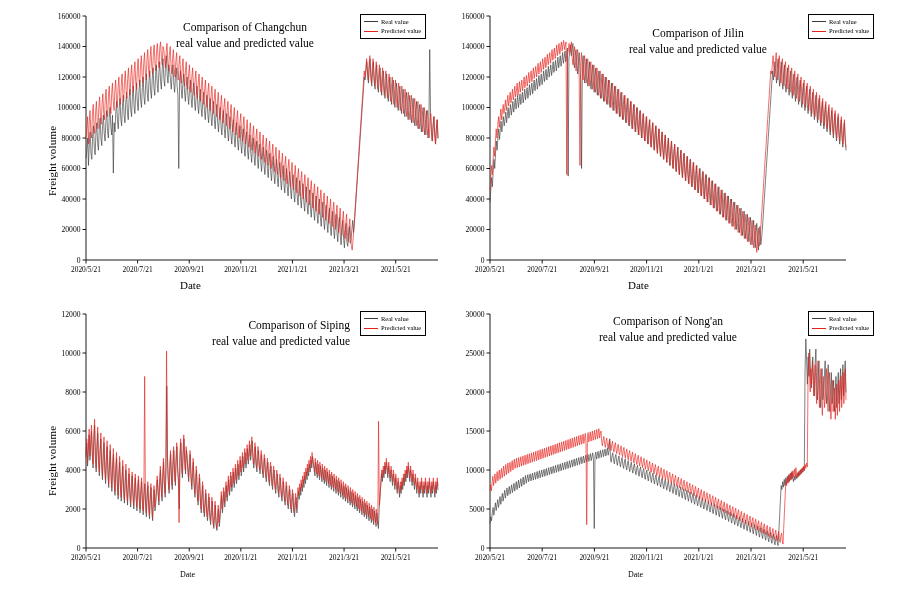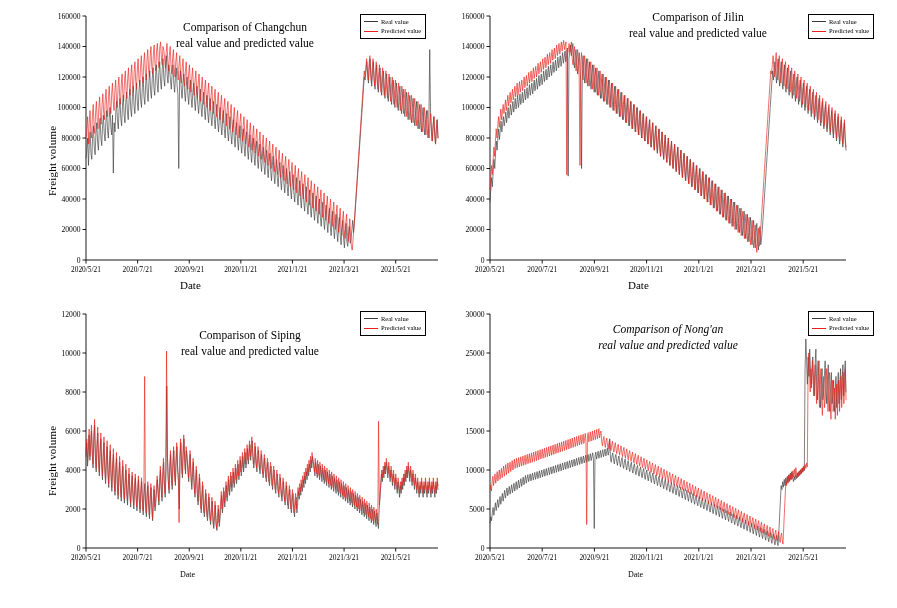--- a/index.html
+++ b/index.html
@@ -134,21 +134,21 @@
         <text x="344.06451612903226" y="272" text-anchor="middle" font-size="7.4" font-family="&quot;Liberation Serif&quot;, serif" fill="#000">2021/3/21</text>
         <line x1="395.6774193548387" y1="260" x2="395.6774193548387" y2="263.5" stroke="#000" stroke-width="0.9"></line>
         <text x="395.6774193548387" y="272" text-anchor="middle" font-size="7.4" font-family="&quot;Liberation Serif&quot;, serif" fill="#000">2021/5/21</text>
         <polyline points="86.00,157.82 86.83,150.20 87.66,138.00 88.48,165.45 89.31,144.10 90.14,131.90 90.97,153.25 91.80,159.35 92.63,136.48 93.45,125.80 94.28,147.15 95.11,154.77 95.94,133.42 96.77,122.75 97.60,142.57 98.42,150.20 99.25,128.85 100.08,118.17 100.91,138.00 101.74,145.63 102.56,125.80 103.39,115.13 104.22,133.42 105.05,141.05 105.88,121.22 106.71,110.55 107.53,130.38 108.36,138.00 109.19,118.17 110.02,107.50 110.85,127.33 111.68,134.95 112.50,115.13 113.33,173.07 114.16,122.75 114.99,131.90 115.82,112.08 116.64,101.40 117.47,121.22 118.30,128.85 119.13,109.03 119.96,98.35 120.79,118.17 121.61,125.80 122.44,105.97 123.27,95.30 124.10,115.13 124.93,122.75 125.76,102.92 126.58,92.25 127.41,112.08 128.24,119.70 129.07,99.88 129.90,89.20 130.72,109.03 131.55,116.65 132.38,96.83 133.21,86.15 134.04,105.97 134.87,113.60 135.69,93.78 136.52,83.10 137.35,102.92 138.18,110.55 139.01,90.72 139.84,80.05 140.66,99.88 141.49,107.50 142.32,87.67 143.15,77.00 143.98,96.83 144.80,104.45 145.63,84.63 146.46,73.95 147.29,93.78 148.12,101.40 148.95,81.58 149.77,70.90 150.60,90.72 151.43,98.35 152.26,78.53 153.09,67.85 153.92,87.67 154.74,95.30 155.57,75.47 156.40,64.80 157.23,84.63 158.06,92.25 158.88,72.42 159.71,61.75 160.54,81.58 161.37,89.20 162.20,69.38 163.03,58.70 163.85,78.53 164.68,86.15 165.51,66.33 166.34,55.65 167.17,75.47 168.00,83.10 168.82,64.80 169.65,70.90 170.48,80.05 171.31,89.20 172.14,73.95 172.96,64.80 173.79,83.10 174.62,92.25 175.45,77.00 176.28,67.85 177.11,86.15 177.93,95.30 178.76,168.50 179.59,80.05 180.42,70.90 181.25,89.20 182.08,98.35 182.90,83.10 183.73,73.95 184.56,92.25 185.39,101.40 186.22,86.15 187.04,77.00 187.87,95.30 188.70,104.45 189.53,89.20 190.36,80.05 191.19,98.35 192.01,107.50 192.84,92.25 193.67,83.10 194.50,101.40 195.33,110.55 196.16,95.30 196.98,86.15 197.81,104.45 198.64,113.60 199.47,98.35 200.30,89.20 201.12,107.50 201.95,116.65 202.78,101.40 203.61,92.25 204.44,110.55 205.27,119.70 206.09,104.45 206.92,95.30 207.75,113.60 208.58,122.75 209.41,107.50 210.24,98.35 211.06,116.65 211.89,125.80 212.72,110.55 213.55,101.40 214.38,119.70 215.20,128.85 216.03,113.60 216.86,104.45 217.69,122.75 218.52,131.90 219.35,116.65 220.17,107.50 221.00,125.80 221.83,134.95 222.66,119.70 223.49,110.55 224.32,128.85 225.14,138.00 225.97,122.75 226.80,113.60 227.63,131.90 228.46,141.05 229.28,125.80 230.11,116.65 230.94,134.95 231.77,144.10 232.60,128.85 233.43,119.70 234.25,138.00 235.08,147.15 235.91,131.90 236.74,122.75 237.57,141.05 238.40,150.20 239.22,134.95 240.05,125.80 240.88,144.10 241.71,153.25 242.54,138.00 243.36,128.85 244.19,147.15 245.02,156.30 245.85,141.05 246.68,131.90 247.51,150.20 248.33,159.35 249.16,144.10 249.99,134.95 250.82,153.25 251.65,162.40 252.48,147.15 253.30,138.00 254.13,156.30 254.96,165.45 255.79,150.20 256.62,141.05 257.44,159.35 258.27,168.50 259.10,153.25 259.93,144.10 260.76,162.40 261.59,171.55 262.41,156.30 263.24,147.15 264.07,165.45 264.90,174.60 265.73,159.35 266.56,150.20 267.38,168.50 268.21,177.65 269.04,162.40 269.87,153.25 270.70,171.55 271.52,180.70 272.35,165.45 273.18,156.30 274.01,174.60 274.84,183.75 275.67,168.50 276.49,159.35 277.32,177.65 278.15,186.80 278.98,171.55 279.81,162.40 280.64,180.70 281.46,189.85 282.29,174.60 283.12,165.45 283.95,183.75 284.78,192.90 285.60,177.65 286.43,168.50 287.26,186.80 288.09,195.95 288.92,180.70 289.75,171.55 290.57,189.85 291.40,199.00 292.23,183.75 293.06,174.60 293.89,192.90 294.72,202.05 295.54,186.80 296.37,177.65 297.20,195.95 298.03,205.10 298.86,189.85 299.68,180.70 300.51,199.00 301.34,208.15 302.17,192.90 303.00,183.75 303.83,202.05 304.65,211.20 305.48,195.95 306.31,186.80 307.14,205.10 307.97,214.25 308.80,199.00 309.62,189.85 310.45,208.15 311.28,217.30 312.11,202.05 312.94,192.90 313.76,211.20 314.59,220.35 315.42,205.10 316.25,195.95 317.08,214.25 317.91,223.40 318.73,208.15 319.56,199.00 320.39,217.30 321.22,226.45 322.05,211.20 322.88,202.05 323.70,220.35 324.53,229.50 325.36,214.25 326.19,205.10 327.02,223.40 327.84,232.55 328.67,217.30 329.50,208.15 330.33,226.45 331.16,235.60 331.99,220.35 332.81,211.20 333.64,229.50 334.47,238.65 335.30,223.40 336.13,214.25 336.96,232.55 337.78,241.70 338.61,226.45 339.44,217.30 340.27,235.60 341.10,244.75 341.92,229.50 342.75,220.35 343.58,238.65 344.41,247.80 345.24,232.55 346.07,223.40 346.89,241.70 347.72,246.28 348.55,235.60 349.38,226.45 350.21,243.22 351.04,240.18 351.86,229.50 352.69,220.35 353.52,232.55 354.35,223.40 355.18,211.20 356.00,199.00 356.83,186.80 357.66,174.60 358.49,162.40 359.32,150.20 360.15,138.00 360.97,125.80 361.80,113.60 362.63,101.40 363.46,89.20 364.29,77.00 365.12,80.05 365.94,70.90 366.77,61.75 367.60,73.95 368.43,83.10 369.26,67.85 370.08,58.70 370.91,77.00 371.74,86.15 372.57,70.90 373.40,61.75 374.23,80.05 375.05,89.20 375.88,73.95 376.71,64.80 377.54,83.10 378.37,92.25 379.20,77.00 380.02,67.85 380.85,86.15 381.68,95.30 382.51,80.05 383.34,70.90 384.16,89.20 384.99,98.35 385.82,83.10 386.65,73.95 387.48,92.25 388.31,101.40 389.13,86.15 389.96,77.00 390.79,95.30 391.62,104.45 392.45,89.20 393.28,80.05 394.10,98.35 394.93,107.50 395.76,92.25 396.59,83.10 397.42,101.40 398.24,110.55 399.07,95.30 399.90,86.15 400.73,104.45 401.56,113.60 402.39,98.35 403.21,89.20 404.04,107.50 404.87,116.65 405.70,101.40 406.53,92.25 407.36,110.55 408.18,119.70 409.01,104.45 409.84,95.30 410.67,113.60 411.50,122.75 412.32,107.50 413.15,98.35 413.98,116.65 414.81,125.80 415.64,110.55 416.47,101.40 417.29,119.70 418.12,128.85 418.95,113.60 419.78,104.45 420.61,122.75 421.44,131.90 422.26,116.65 423.09,107.50 423.92,125.80 424.75,134.95 425.58,119.70 426.40,110.55 427.23,128.85 428.06,138.00 428.89,122.75 429.72,49.55 430.55,113.60 431.37,131.90 432.20,141.05 433.03,125.80 433.86,116.65 434.69,134.95 435.52,144.10 436.34,128.85 437.17,119.70 438.00,138.00" fill="none" stroke="#3a3a3a" stroke-width="0.65" stroke-linejoin="round" stroke-linecap="round"></polyline>
         <polyline points="86.00,138.00 86.80,128.85 87.60,116.65 88.41,144.10 89.21,122.75 90.01,110.55 90.81,131.90 91.61,138.00 92.41,115.13 93.22,104.45 94.02,125.80 94.82,133.42 95.62,112.08 96.42,101.40 97.23,121.22 98.03,128.85 98.83,107.50 99.63,96.83 100.43,116.65 101.23,124.28 102.04,104.45 102.84,93.78 103.64,112.08 104.44,119.70 105.24,99.88 106.05,89.20 106.85,109.03 107.65,116.65 108.45,96.83 109.25,86.15 110.05,105.97 110.86,113.60 111.66,93.78 112.46,83.10 113.26,101.40 114.06,110.55 114.87,90.72 115.67,80.05 116.47,99.88 117.27,107.50 118.07,87.67 118.87,77.00 119.68,96.83 120.48,104.45 121.28,84.63 122.08,73.95 122.88,93.78 123.69,101.40 124.49,81.58 125.29,70.90 126.09,90.72 126.89,98.35 127.69,78.53 128.50,67.85 129.30,87.67 130.10,95.30 130.90,75.47 131.70,64.80 132.51,84.63 133.31,92.25 134.11,72.42 134.91,61.75 135.71,81.58 136.51,89.20 137.32,69.38 138.12,58.70 138.92,78.53 139.72,86.15 140.52,66.33 141.33,55.65 142.13,75.47 142.93,83.10 143.73,63.28 144.53,52.60 145.33,72.42 146.14,80.05 146.94,60.22 147.74,49.55 148.54,69.38 149.34,77.00 150.15,57.17 150.95,46.50 151.75,66.33 152.55,73.95 153.35,54.13 154.15,44.97 154.96,63.28 155.76,70.90 156.56,51.08 157.36,43.45 158.16,60.22 158.97,67.85 159.77,48.03 160.57,41.92 161.37,57.17 162.17,64.80 162.97,46.50 163.78,49.55 164.58,58.70 165.38,67.85 166.18,52.60 166.98,43.45 167.79,61.75 168.59,70.90 169.39,55.65 170.19,46.50 170.99,64.80 171.79,73.95 172.60,58.70 173.40,49.55 174.20,67.85 175.00,77.00 175.80,61.75 176.61,52.60 177.41,70.90 178.21,80.05 179.01,64.80 179.81,55.65 180.62,73.95 181.42,83.10 182.22,67.85 183.02,58.70 183.82,77.00 184.62,86.15 185.43,70.90 186.23,61.75 187.03,80.05 187.83,89.20 188.63,73.95 189.44,64.80 190.24,83.10 191.04,92.25 191.84,77.00 192.64,67.85 193.44,86.15 194.25,95.30 195.05,80.05 195.85,70.90 196.65,89.20 197.45,98.35 198.26,83.10 199.06,73.95 199.86,92.25 200.66,101.40 201.46,86.15 202.26,77.00 203.07,95.30 203.87,104.45 204.67,89.20 205.47,80.05 206.27,98.35 207.08,107.50 207.88,92.25 208.68,83.10 209.48,101.40 210.28,110.55 211.08,95.30 211.89,86.15 212.69,104.45 213.49,113.60 214.29,98.35 215.09,89.20 215.90,107.50 216.70,116.65 217.50,101.40 218.30,92.25 219.10,110.55 219.90,119.70 220.71,104.45 221.51,95.30 222.31,113.60 223.11,122.75 223.91,107.50 224.72,98.35 225.52,116.65 226.32,125.80 227.12,110.55 227.92,101.40 228.72,119.70 229.53,128.85 230.33,113.60 231.13,104.45 231.93,122.75 232.73,131.90 233.54,116.65 234.34,107.50 235.14,125.80 235.94,134.95 236.74,119.70 237.54,110.55 238.35,128.85 239.15,138.00 239.95,122.75 240.75,113.60 241.55,131.90 242.36,141.05 243.16,125.80 243.96,116.65 244.76,134.95 245.56,144.10 246.36,128.85 247.17,119.70 247.97,138.00 248.77,147.15 249.57,131.90 250.37,122.75 251.18,141.05 251.98,150.20 252.78,134.95 253.58,125.80 254.38,144.10 255.18,153.25 255.99,138.00 256.79,128.85 257.59,147.15 258.39,156.30 259.19,141.05 260.00,131.90 260.80,150.20 261.60,159.35 262.40,144.10 263.20,134.95 264.00,153.25 264.81,162.40 265.61,147.15 266.41,138.00 267.21,156.30 268.01,165.45 268.82,150.20 269.62,141.05 270.42,159.35 271.22,168.50 272.02,153.25 272.82,144.10 273.63,162.40 274.43,171.55 275.23,156.30 276.03,147.15 276.83,165.45 277.64,174.60 278.44,159.35 279.24,150.20 280.04,168.50 280.84,177.65 281.64,162.40 282.45,153.25 283.25,171.55 284.05,180.70 284.85,165.45 285.65,156.30 286.46,174.60 287.26,183.75 288.06,168.50 288.86,159.35 289.66,177.65 290.46,186.80 291.27,171.55 292.07,162.40 292.87,180.70 293.67,189.85 294.47,174.60 295.28,165.45 296.08,183.75 296.88,192.90 297.68,177.65 298.48,168.50 299.28,186.80 300.09,195.95 300.89,180.70 301.69,171.55 302.49,189.85 303.29,199.00 304.10,183.75 304.90,174.60 305.70,192.90 306.50,202.05 307.30,186.80 308.10,177.65 308.91,195.95 309.71,205.10 310.51,189.85 311.31,180.70 312.11,199.00 312.92,208.15 313.72,192.90 314.52,183.75 315.32,202.05 316.12,211.20 316.92,195.95 317.73,186.80 318.53,205.10 319.33,214.25 320.13,199.00 320.93,189.85 321.74,208.15 322.54,217.30 323.34,202.05 324.14,192.90 324.94,211.20 325.74,220.35 326.55,205.10 327.35,195.95 328.15,214.25 328.95,223.40 329.75,208.15 330.56,199.00 331.36,217.30 332.16,226.45 332.96,211.20 333.76,202.05 334.56,220.35 335.37,229.50 336.17,214.25 336.97,205.10 337.77,223.40 338.57,232.55 339.38,217.30 340.18,208.15 340.98,226.45 341.78,235.60 342.58,220.35 343.38,211.20 344.19,229.50 344.99,238.65 345.79,223.40 346.59,214.25 347.39,232.55 348.20,241.70 349.00,227.97 349.80,218.82 350.60,237.13 351.40,246.28 352.21,250.09 353.01,240.18 353.81,229.50 354.61,217.30 355.41,205.10 356.21,192.90 357.02,180.70 357.82,168.50 358.62,156.30 359.42,144.10 360.22,131.90 361.03,119.70 361.83,107.50 362.63,95.30 363.43,83.10 364.23,70.90 365.03,77.00 365.84,67.85 366.64,58.70 367.44,70.90 368.24,80.05 369.04,64.80 369.85,55.65 370.65,73.95 371.45,83.10 372.25,67.85 373.05,58.70 373.85,77.00 374.66,86.15 375.46,70.90 376.26,61.75 377.06,80.05 377.86,89.20 378.67,73.95 379.47,64.80 380.27,83.10 381.07,92.25 381.87,77.00 382.67,67.85 383.48,86.15 384.28,95.30 385.08,80.05 385.88,70.90 386.68,89.20 387.49,98.35 388.29,83.10 389.09,73.95 389.89,92.25 390.69,101.40 391.49,86.15 392.30,77.00 393.10,95.30 393.90,104.45 394.70,89.20 395.50,80.05 396.31,98.35 397.11,107.50 397.91,92.25 398.71,83.10 399.51,101.40 400.31,110.55 401.12,95.30 401.92,86.15 402.72,104.45 403.52,113.60 404.32,98.35 405.13,89.20 405.93,107.50 406.73,116.65 407.53,101.40 408.33,92.25 409.13,110.55 409.94,119.70 410.74,104.45 411.54,95.30 412.34,113.60 413.14,122.75 413.95,107.50 414.75,98.35 415.55,116.65 416.35,125.80 417.15,110.55 417.95,101.40 418.76,119.70 419.56,128.85 420.36,113.60 421.16,104.45 421.96,122.75 422.77,131.90 423.57,116.65 424.37,107.50 425.17,125.80 425.97,134.95 426.77,119.70 427.58,110.55 428.38,128.85 429.18,138.00 429.98,122.75 430.78,113.60 431.59,131.90 432.39,141.05 433.19,125.80 433.99,116.65 434.79,134.95 435.59,144.10 436.40,128.85 437.20,119.70 438.00,138.00" fill="none" stroke="#e8201a" stroke-width="0.65" stroke-linejoin="round" stroke-linecap="round"></polyline>
       </svg>
   </div>
 
   <div class="panel" style="left:448px; top:0px; width:449px; height:300px;">
 
-    <div class="title" style="left:150px; top:10px; width:200px;">
+    <div class="title" style="left:150px; top:26px; width:200px;">
       <div>Comparison of Jilin</div>
       <div>real value and predicted value</div>
     </div>
     <div class="legend" style="left:360px; top:14px;">
       <div class="legend-row">
         <span class="legend-swatch real"></span>
         <span>Real value</span>
       </div>
       <div class="legend-row">
         <span class="legend-swatch pred"></span>
@@ -191,21 +191,21 @@
         <text x="302.99706744868035" y="272" text-anchor="middle" font-size="7.4" font-family="&quot;Liberation Serif&quot;, serif" fill="#000">2021/3/21</text>
         <line x1="355.1964809384164" y1="260" x2="355.1964809384164" y2="263.5" stroke="#000" stroke-width="0.9"></line>
         <text x="355.1964809384164" y="272" text-anchor="middle" font-size="7.4" font-family="&quot;Liberation Serif&quot;, serif" fill="#000">2021/5/21</text>
         <polyline points="42.00,202.05 42.79,189.85 43.58,177.65 44.37,186.80 45.16,171.55 45.95,159.35 46.74,168.50 47.53,153.25 48.31,141.05 49.10,150.20 49.89,138.00 50.68,128.85 51.47,139.52 52.26,130.38 53.05,121.22 53.84,131.90 54.63,124.28 55.42,116.65 56.21,125.80 57.00,119.70 57.79,112.08 58.58,122.75 59.37,115.13 60.16,107.50 60.94,118.17 61.73,112.08 62.52,104.45 63.31,115.13 64.10,109.03 64.89,101.40 65.68,112.08 66.47,105.97 67.26,98.35 68.05,109.03 68.84,102.92 69.63,95.30 70.42,107.50 71.21,101.40 72.00,93.78 72.78,104.45 73.57,98.35 74.36,92.25 75.15,102.92 75.94,96.83 76.73,89.20 77.52,99.88 78.31,93.78 79.10,87.67 79.89,98.35 80.68,92.25 81.47,84.63 82.26,95.30 83.05,89.20 83.84,83.10 84.63,93.78 85.41,87.67 86.20,80.05 86.99,90.72 87.78,84.63 88.57,78.53 89.36,89.20 90.15,83.10 90.94,75.47 91.73,86.15 92.52,80.05 93.31,73.95 94.10,84.63 94.89,78.53 95.68,70.90 96.47,81.58 97.25,75.47 98.04,69.38 98.83,80.05 99.62,73.95 100.41,66.33 101.20,77.00 101.99,70.90 102.78,64.80 103.57,75.47 104.36,69.38 105.15,61.75 105.94,72.42 106.73,66.33 107.52,60.22 108.31,70.90 109.10,64.80 109.88,57.17 110.67,67.85 111.46,61.75 112.25,55.65 113.04,66.33 113.83,60.22 114.62,52.60 115.41,63.28 116.20,57.17 116.99,51.08 117.78,61.75 118.57,55.65 119.36,48.03 120.15,176.13 120.94,58.70 121.73,52.60 122.51,44.97 123.30,55.65 124.09,49.55 124.88,43.45 125.67,61.75 126.46,67.85 127.25,55.65 128.04,49.55 128.83,64.80 129.62,73.95 130.41,61.75 131.20,52.60 131.99,70.90 132.78,80.05 133.57,168.50 134.35,64.80 135.14,55.65 135.93,73.95 136.72,83.10 137.51,67.85 138.30,58.70 139.09,77.00 139.88,86.15 140.67,70.90 141.46,61.75 142.25,80.05 143.04,89.20 143.83,73.95 144.62,64.80 145.41,83.10 146.20,92.25 146.98,77.00 147.77,67.85 148.56,86.15 149.35,95.30 150.14,80.05 150.93,70.90 151.72,89.20 152.51,98.35 153.30,83.10 154.09,73.95 154.88,92.25 155.67,101.40 156.46,86.15 157.25,77.00 158.04,95.30 158.82,104.45 159.61,89.20 160.40,80.05 161.19,98.35 161.98,107.50 162.77,92.25 163.56,83.10 164.35,101.40 165.14,110.55 165.93,95.30 166.72,86.15 167.51,104.45 168.30,113.60 169.09,98.35 169.88,89.20 170.67,107.50 171.45,116.65 172.24,101.40 173.03,92.25 173.82,110.55 174.61,119.70 175.40,104.45 176.19,95.30 176.98,113.60 177.77,122.75 178.56,107.50 179.35,98.35 180.14,116.65 180.93,125.80 181.72,110.55 182.51,101.40 183.29,119.70 184.08,128.85 184.87,113.60 185.66,104.45 186.45,122.75 187.24,131.90 188.03,116.65 188.82,107.50 189.61,125.80 190.40,134.95 191.19,119.70 191.98,110.55 192.77,128.85 193.56,138.00 194.35,122.75 195.14,113.60 195.92,131.90 196.71,141.05 197.50,125.80 198.29,116.65 199.08,134.95 199.87,144.10 200.66,128.85 201.45,119.70 202.24,138.00 203.03,147.15 203.82,131.90 204.61,122.75 205.40,141.05 206.19,150.20 206.98,134.95 207.76,125.80 208.55,144.10 209.34,153.25 210.13,138.00 210.92,128.85 211.71,147.15 212.50,156.30 213.29,141.05 214.08,131.90 214.87,150.20 215.66,159.35 216.45,144.10 217.24,134.95 218.03,153.25 218.82,162.40 219.61,147.15 220.39,138.00 221.18,156.30 221.97,165.45 222.76,150.20 223.55,141.05 224.34,159.35 225.13,168.50 225.92,153.25 226.71,144.10 227.50,162.40 228.29,171.55 229.08,156.30 229.87,147.15 230.66,165.45 231.45,174.60 232.24,159.35 233.02,150.20 233.81,168.50 234.60,177.65 235.39,162.40 236.18,153.25 236.97,171.55 237.76,180.70 238.55,165.45 239.34,156.30 240.13,174.60 240.92,183.75 241.71,168.50 242.50,159.35 243.29,177.65 244.08,186.80 244.86,171.55 245.65,162.40 246.44,180.70 247.23,189.85 248.02,174.60 248.81,165.45 249.60,183.75 250.39,192.90 251.18,177.65 251.97,168.50 252.76,186.80 253.55,195.95 254.34,180.70 255.13,171.55 255.92,189.85 256.71,199.00 257.49,183.75 258.28,174.60 259.07,192.90 259.86,202.05 260.65,186.80 261.44,177.65 262.23,195.95 263.02,205.10 263.81,189.85 264.60,180.70 265.39,199.00 266.18,208.15 266.97,192.90 267.76,183.75 268.55,202.05 269.33,211.20 270.12,195.95 270.91,186.80 271.70,205.10 272.49,214.25 273.28,199.00 274.07,189.85 274.86,208.15 275.65,217.30 276.44,202.05 277.23,192.90 278.02,211.20 278.81,220.35 279.60,205.10 280.39,195.95 281.18,214.25 281.96,223.40 282.75,208.15 283.54,199.00 284.33,217.30 285.12,226.45 285.91,211.20 286.70,202.05 287.49,220.35 288.28,229.50 289.07,214.25 289.86,205.10 290.65,223.40 291.44,232.55 292.23,217.30 293.02,208.15 293.80,226.45 294.59,235.60 295.38,220.35 296.17,211.20 296.96,229.50 297.75,238.65 298.54,223.40 299.33,214.25 300.12,232.55 300.91,241.70 301.70,226.45 302.49,217.30 303.28,235.60 304.07,244.75 304.86,229.50 305.65,220.35 306.43,238.65 307.22,247.80 308.01,232.55 308.80,223.40 309.59,241.70 310.38,250.09 311.17,235.60 311.96,226.45 312.75,244.75 313.54,238.65 314.33,229.50 315.12,217.30 315.91,205.10 316.70,192.90 317.49,180.70 318.27,168.50 319.06,156.30 319.85,144.10 320.64,131.90 321.43,119.70 322.22,107.50 323.01,95.30 323.80,83.10 324.59,70.90 325.38,80.05 326.17,70.90 326.96,61.75 327.75,73.95 328.54,83.10 329.33,67.85 330.12,58.70 330.90,77.00 331.69,86.15 332.48,70.90 333.27,61.75 334.06,80.05 334.85,89.20 335.64,73.95 336.43,64.80 337.22,83.10 338.01,92.25 338.80,77.00 339.59,67.85 340.38,86.15 341.17,95.30 341.96,80.05 342.75,70.90 343.53,89.20 344.32,98.35 345.11,83.10 345.90,73.95 346.69,92.25 347.48,101.40 348.27,86.15 349.06,77.00 349.85,95.30 350.64,104.45 351.43,89.20 352.22,80.05 353.01,98.35 353.80,107.50 354.59,92.25 355.37,83.10 356.16,101.40 356.95,110.55 357.74,95.30 358.53,86.15 359.32,104.45 360.11,113.60 360.90,98.35 361.69,89.20 362.48,107.50 363.27,116.65 364.06,101.40 364.85,92.25 365.64,110.55 366.43,119.70 367.22,104.45 368.00,95.30 368.79,113.60 369.58,122.75 370.37,107.50 371.16,98.35 371.95,116.65 372.74,125.80 373.53,110.55 374.32,101.40 375.11,119.70 375.90,128.85 376.69,113.60 377.48,104.45 378.27,122.75 379.06,131.90 379.84,116.65 380.63,107.50 381.42,125.80 382.21,134.95 383.00,119.70 383.79,110.55 384.58,128.85 385.37,138.00 386.16,122.75 386.95,113.60 387.74,131.90 388.53,141.05 389.32,125.80 390.11,116.65 390.90,134.95 391.69,144.10 392.47,128.85 393.26,119.70 394.05,138.00 394.84,147.15 395.63,131.90 396.42,122.75 397.21,141.05 398.00,150.20" fill="none" stroke="#3a3a3a" stroke-width="0.65" stroke-linejoin="round" stroke-linecap="round"></polyline>
         <polyline points="42.00,189.85 42.78,177.65 43.55,165.45 44.33,174.60 45.10,159.35 45.88,147.15 46.65,156.30 47.43,141.05 48.20,128.85 48.98,138.00 49.76,125.80 50.53,116.65 51.31,127.33 52.08,118.17 52.86,109.03 53.63,119.70 54.41,112.08 55.19,104.45 55.96,113.60 56.74,107.50 57.51,99.88 58.29,110.55 59.06,102.92 59.84,95.30 60.61,105.97 61.39,99.88 62.17,92.25 62.94,102.92 63.72,96.83 64.49,89.20 65.27,99.88 66.04,93.78 66.82,86.15 67.59,96.83 68.37,90.72 69.15,83.10 69.92,95.30 70.70,89.20 71.47,81.58 72.25,92.25 73.02,86.15 73.80,80.05 74.58,90.72 75.35,84.63 76.13,77.00 76.90,87.67 77.68,81.58 78.45,75.47 79.23,86.15 80.00,80.05 80.78,72.42 81.56,83.10 82.33,77.00 83.11,70.90 83.88,81.58 84.66,75.47 85.43,67.85 86.21,78.53 86.98,72.42 87.76,66.33 88.54,77.00 89.31,70.90 90.09,63.28 90.86,73.95 91.64,67.85 92.41,61.75 93.19,72.42 93.97,66.33 94.74,58.70 95.52,69.38 96.29,63.28 97.07,57.17 97.84,67.85 98.62,61.75 99.39,54.13 100.17,64.80 100.95,58.70 101.72,52.60 102.50,63.28 103.27,57.17 104.05,49.55 104.82,60.22 105.60,54.13 106.37,48.03 107.15,58.70 107.93,52.60 108.70,44.97 109.48,55.65 110.25,49.55 111.03,43.45 111.80,54.13 112.58,48.03 113.36,41.92 114.13,51.08 114.91,44.97 115.68,40.40 116.46,49.55 117.23,44.97 118.01,41.92 118.78,174.60 119.56,55.65 120.34,49.55 121.11,43.45 121.89,52.60 122.66,46.50 123.44,41.92 124.21,58.70 124.99,64.80 125.76,52.60 126.54,46.50 127.32,61.75 128.09,70.90 128.87,58.70 129.64,49.55 130.42,67.85 131.19,77.00 131.97,165.45 132.75,61.75 133.52,52.60 134.30,70.90 135.07,80.05 135.85,64.80 136.62,55.65 137.40,73.95 138.17,83.10 138.95,67.85 139.73,58.70 140.50,77.00 141.28,86.15 142.05,70.90 142.83,61.75 143.60,80.05 144.38,89.20 145.15,73.95 145.93,64.80 146.71,83.10 147.48,92.25 148.26,77.00 149.03,67.85 149.81,86.15 150.58,95.30 151.36,80.05 152.14,70.90 152.91,89.20 153.69,98.35 154.46,83.10 155.24,73.95 156.01,92.25 156.79,101.40 157.56,86.15 158.34,77.00 159.12,95.30 159.89,104.45 160.67,89.20 161.44,80.05 162.22,98.35 162.99,107.50 163.77,92.25 164.54,83.10 165.32,101.40 166.10,110.55 166.87,95.30 167.65,86.15 168.42,104.45 169.20,113.60 169.97,98.35 170.75,89.20 171.53,107.50 172.30,116.65 173.08,101.40 173.85,92.25 174.63,110.55 175.40,119.70 176.18,104.45 176.95,95.30 177.73,113.60 178.51,122.75 179.28,107.50 180.06,98.35 180.83,116.65 181.61,125.80 182.38,110.55 183.16,101.40 183.93,119.70 184.71,128.85 185.49,113.60 186.26,104.45 187.04,122.75 187.81,131.90 188.59,116.65 189.36,107.50 190.14,125.80 190.92,134.95 191.69,119.70 192.47,110.55 193.24,128.85 194.02,138.00 194.79,122.75 195.57,113.60 196.34,131.90 197.12,141.05 197.90,125.80 198.67,116.65 199.45,134.95 200.22,144.10 201.00,128.85 201.77,119.70 202.55,138.00 203.32,147.15 204.10,131.90 204.88,122.75 205.65,141.05 206.43,150.20 207.20,134.95 207.98,125.80 208.75,144.10 209.53,153.25 210.31,138.00 211.08,128.85 211.86,147.15 212.63,156.30 213.41,141.05 214.18,131.90 214.96,150.20 215.73,159.35 216.51,144.10 217.29,134.95 218.06,153.25 218.84,162.40 219.61,147.15 220.39,138.00 221.16,156.30 221.94,165.45 222.71,150.20 223.49,141.05 224.27,159.35 225.04,168.50 225.82,153.25 226.59,144.10 227.37,162.40 228.14,171.55 228.92,156.30 229.69,147.15 230.47,165.45 231.25,174.60 232.02,159.35 232.80,150.20 233.57,168.50 234.35,177.65 235.12,162.40 235.90,153.25 236.68,171.55 237.45,180.70 238.23,165.45 239.00,156.30 239.78,174.60 240.55,183.75 241.33,168.50 242.10,159.35 242.88,177.65 243.66,186.80 244.43,171.55 245.21,162.40 245.98,180.70 246.76,189.85 247.53,174.60 248.31,165.45 249.08,183.75 249.86,192.90 250.64,177.65 251.41,168.50 252.19,186.80 252.96,195.95 253.74,180.70 254.51,171.55 255.29,189.85 256.07,199.00 256.84,183.75 257.62,174.60 258.39,192.90 259.17,202.05 259.94,186.80 260.72,177.65 261.49,195.95 262.27,205.10 263.05,189.85 263.82,180.70 264.60,199.00 265.37,208.15 266.15,192.90 266.92,183.75 267.70,202.05 268.47,211.20 269.25,195.95 270.03,186.80 270.80,205.10 271.58,214.25 272.35,199.00 273.13,189.85 273.90,208.15 274.68,217.30 275.46,202.05 276.23,192.90 277.01,211.20 277.78,220.35 278.56,205.10 279.33,195.95 280.11,214.25 280.88,223.40 281.66,208.15 282.44,199.00 283.21,217.30 283.99,226.45 284.76,211.20 285.54,202.05 286.31,220.35 287.09,229.50 287.86,214.25 288.64,205.10 289.42,223.40 290.19,232.55 290.97,217.30 291.74,208.15 292.52,226.45 293.29,235.60 294.07,220.35 294.85,211.20 295.62,229.50 296.40,238.65 297.17,223.40 297.95,214.25 298.72,232.55 299.50,241.70 300.27,226.45 301.05,217.30 301.83,235.60 302.60,244.75 303.38,229.50 304.15,220.35 304.93,238.65 305.70,247.80 306.48,234.07 307.25,224.93 308.03,243.22 308.81,252.38 309.58,237.13 310.36,227.97 311.13,246.28 311.91,240.18 312.68,229.50 313.46,217.30 314.24,205.10 315.01,192.90 315.79,180.70 316.56,168.50 317.34,156.30 318.11,144.10 318.89,131.90 319.66,119.70 320.44,107.50 321.22,95.30 321.99,83.10 322.77,70.90 323.54,73.95 324.32,64.80 325.09,55.65 325.87,67.85 326.64,77.00 327.42,61.75 328.20,52.60 328.97,70.90 329.75,80.05 330.52,64.80 331.30,55.65 332.07,73.95 332.85,83.10 333.63,67.85 334.40,58.70 335.18,77.00 335.95,86.15 336.73,70.90 337.50,61.75 338.28,80.05 339.05,89.20 339.83,73.95 340.61,64.80 341.38,83.10 342.16,92.25 342.93,77.00 343.71,67.85 344.48,86.15 345.26,95.30 346.03,80.05 346.81,70.90 347.59,89.20 348.36,98.35 349.14,83.10 349.91,73.95 350.69,92.25 351.46,101.40 352.24,86.15 353.02,77.00 353.79,95.30 354.57,104.45 355.34,89.20 356.12,80.05 356.89,98.35 357.67,107.50 358.44,92.25 359.22,83.10 360.00,101.40 360.77,110.55 361.55,95.30 362.32,86.15 363.10,104.45 363.87,113.60 364.65,98.35 365.42,89.20 366.20,107.50 366.98,116.65 367.75,101.40 368.53,92.25 369.30,110.55 370.08,119.70 370.85,104.45 371.63,95.30 372.41,113.60 373.18,122.75 373.96,107.50 374.73,98.35 375.51,116.65 376.28,125.80 377.06,110.55 377.83,101.40 378.61,119.70 379.39,128.85 380.16,113.60 380.94,104.45 381.71,122.75 382.49,131.90 383.26,116.65 384.04,107.50 384.81,125.80 385.59,134.95 386.37,119.70 387.14,110.55 387.92,128.85 388.69,138.00 389.47,122.75 390.24,113.60 391.02,131.90 391.80,141.05 392.57,125.80 393.35,116.65 394.12,134.95 394.90,144.10 395.67,128.85 396.45,119.70 397.22,138.00 398.00,147.15" fill="none" stroke="#e8201a" stroke-width="0.65" stroke-linejoin="round" stroke-linecap="round"></polyline>
       </svg>
   </div>
 
   <div class="panel" style="left:0px; top:300px; width:448px; height:308px;">
     <div class="ylabel" style="left:46px; top:196px; transform: rotate(-90deg);">Freight volume</div>
-    <div class="title" style="left:150px; top:28px; width:200px;">
+    <div class="title" style="left:150px; top:18px; width:200px;text-align:right;">
       <div>Comparison of Siping</div>
       <div>real value and predicted value</div>
     </div>
     <div class="legend" style="left:360px; top:11px;">
       <div class="legend-row">
         <span class="legend-swatch real"></span>
         <span>Real value</span>
       </div>
       <div class="legend-row">
         <span class="legend-swatch pred"></span>
@@ -244,21 +244,21 @@
         <text x="344.06451612903226" y="260" text-anchor="middle" font-size="7.4" font-family="&quot;Liberation Serif&quot;, serif" fill="#000">2021/3/21</text>
         <line x1="395.6774193548387" y1="248" x2="395.6774193548387" y2="251.5" stroke="#000" stroke-width="0.9"></line>
         <text x="395.6774193548387" y="260" text-anchor="middle" font-size="7.4" font-family="&quot;Liberation Serif&quot;, serif" fill="#000">2021/5/21</text>
         <polyline points="86.00,156.35 86.78,142.70 87.57,166.10 88.35,150.50 89.14,134.90 89.92,160.25 90.70,146.60 91.49,131.00 92.27,154.40 93.06,168.05 93.84,140.75 94.62,125.15 95.41,158.30 96.19,171.95 96.98,148.55 97.76,132.95 98.54,162.20 99.33,175.85 100.11,152.45 100.90,138.80 101.68,166.10 102.46,179.75 103.25,156.35 104.03,142.70 104.82,170.00 105.60,183.65 106.38,160.25 107.17,146.60 107.95,173.90 108.73,187.55 109.52,164.15 110.30,150.50 111.09,177.80 111.87,191.45 112.65,168.05 113.44,154.40 114.22,181.70 115.01,195.35 115.79,171.95 116.57,158.30 117.36,185.60 118.14,199.25 118.93,175.85 119.71,162.20 120.49,189.50 121.28,201.20 122.06,179.75 122.85,166.10 123.63,191.45 124.41,203.15 125.20,183.65 125.98,170.00 126.77,193.40 127.55,205.10 128.33,185.60 129.12,173.90 129.90,195.35 130.69,207.05 131.47,187.55 132.25,175.85 133.04,197.30 133.82,209.00 134.61,189.50 135.39,177.80 136.17,199.25 136.96,210.95 137.74,191.45 138.53,179.75 139.31,201.20 140.09,212.90 140.88,193.40 141.66,181.70 142.45,203.15 143.23,214.85 144.01,195.35 144.80,183.65 145.58,205.10 146.37,216.80 147.15,197.30 147.93,185.60 148.72,207.05 149.50,218.75 150.29,199.25 151.07,187.55 151.85,209.00 152.64,220.70 153.42,201.20 154.20,189.50 154.99,210.95 155.77,203.15 156.56,191.45 157.34,179.75 158.12,193.40 158.91,205.10 159.69,185.60 160.48,170.00 161.26,189.50 162.04,201.20 162.83,177.80 163.61,162.20 164.40,185.60 165.18,197.30 165.96,173.90 166.75,86.15 167.53,158.30 168.32,181.70 169.10,193.40 169.88,170.00 170.67,154.40 171.45,177.80 172.24,189.50 173.02,166.10 173.80,150.50 174.59,173.90 175.37,185.60 176.16,162.20 176.94,146.60 177.72,170.00 178.51,181.70 179.29,209.00 180.08,158.30 180.86,142.70 181.64,166.10 182.43,177.80 183.21,154.40 184.00,138.80 184.78,162.20 185.56,173.90 186.35,150.50 187.13,158.30 187.92,170.00 188.70,181.70 189.48,166.10 190.27,154.40 191.05,177.80 191.84,189.50 192.62,173.90 193.40,162.20 194.19,185.60 194.97,197.30 195.76,181.70 196.54,170.00 197.32,193.40 198.11,205.10 198.89,189.50 199.67,177.80 200.46,201.20 201.24,212.90 202.03,197.30 202.81,185.60 203.59,209.00 204.38,216.80 205.16,205.10 205.95,193.40 206.73,212.90 207.51,220.70 208.30,209.00 209.08,197.30 209.87,216.80 210.65,224.60 211.43,212.90 212.22,201.20 213.00,220.70 213.79,228.50 214.57,216.80 215.35,205.10 216.14,224.60 216.92,230.45 217.71,220.70 218.49,209.00 219.27,226.55 220.06,218.75 220.84,207.05 221.63,195.35 222.41,212.90 223.19,203.15 223.98,191.45 224.76,207.05 225.55,197.30 226.33,185.60 227.11,201.20 227.90,191.45 228.68,179.75 229.47,195.35 230.25,187.55 231.03,175.85 231.82,191.45 232.60,183.65 233.39,171.95 234.17,187.55 234.95,179.75 235.74,168.05 236.52,183.65 237.31,175.85 238.09,164.15 238.87,179.75 239.66,171.95 240.44,160.25 241.22,175.85 242.01,168.05 242.79,156.35 243.58,171.95 244.36,164.15 245.14,152.45 245.93,168.05 246.71,160.25 247.50,148.55 248.28,164.15 249.06,156.35 249.85,144.65 250.63,160.25 251.42,152.45 252.20,140.75 252.98,156.35 253.77,168.05 254.55,160.25 255.34,146.60 256.12,164.15 256.90,171.95 257.69,158.30 258.47,150.50 259.26,166.10 260.04,173.90 260.82,162.20 261.61,154.40 262.39,170.00 263.18,177.80 263.96,166.10 264.74,158.30 265.53,173.90 266.31,181.70 267.10,170.00 267.88,162.20 268.66,177.80 269.45,185.60 270.23,173.90 271.02,166.10 271.80,181.70 272.58,189.50 273.37,177.80 274.15,170.00 274.94,185.60 275.72,193.40 276.50,181.70 277.29,173.90 278.07,189.50 278.86,197.30 279.64,185.60 280.42,177.80 281.21,193.40 281.99,201.20 282.78,189.50 283.56,181.70 284.34,197.30 285.13,205.10 285.91,193.40 286.69,185.60 287.48,201.20 288.26,209.00 289.05,197.30 289.83,189.50 290.61,205.10 291.40,212.90 292.18,201.20 292.97,193.40 293.75,209.00 294.53,216.80 295.32,205.10 296.10,197.30 296.89,212.90 297.67,203.15 298.45,191.45 299.24,199.25 300.02,187.55 300.81,195.35 301.59,183.65 302.37,191.45 303.16,179.75 303.94,187.55 304.73,175.85 305.51,183.65 306.29,171.95 307.08,179.75 307.86,168.05 308.65,175.85 309.43,164.15 310.21,171.95 311.00,160.25 311.78,168.05 312.57,156.35 313.35,164.15 314.13,168.05 314.92,175.85 315.70,162.20 316.49,170.00 317.27,177.80 318.05,164.15 318.84,171.95 319.62,179.75 320.41,166.10 321.19,173.90 321.97,181.70 322.76,168.05 323.54,175.85 324.33,183.65 325.11,170.00 325.89,177.80 326.68,185.60 327.46,171.95 328.24,179.75 329.03,187.55 329.81,173.90 330.60,181.70 331.38,189.50 332.16,175.85 332.95,183.65 333.73,191.45 334.52,177.80 335.30,185.60 336.08,193.40 336.87,179.75 337.65,187.55 338.44,195.35 339.22,181.70 340.00,189.50 340.79,197.30 341.57,183.65 342.36,191.45 343.14,199.25 343.92,185.60 344.71,193.40 345.49,201.20 346.28,187.55 347.06,195.35 347.84,203.15 348.63,189.50 349.41,197.30 350.20,205.10 350.98,191.45 351.76,199.25 352.55,207.05 353.33,193.40 354.12,201.20 354.90,209.00 355.68,195.35 356.47,203.15 357.25,210.95 358.04,197.30 358.82,205.10 359.60,212.90 360.39,199.25 361.17,207.05 361.96,214.85 362.74,201.20 363.52,209.00 364.31,216.80 365.09,203.15 365.88,210.95 366.66,218.75 367.44,205.10 368.23,212.90 369.01,220.70 369.80,207.05 370.58,214.85 371.36,222.65 372.15,209.00 372.93,216.80 373.71,224.60 374.50,210.95 375.28,218.75 376.07,226.55 376.85,212.90 377.63,220.70 378.42,228.50 379.20,209.00 379.99,197.30 380.77,185.60 381.55,173.90 382.34,181.70 383.12,170.00 383.91,177.80 384.69,166.10 385.47,173.90 386.26,162.20 387.04,170.00 387.83,177.80 388.61,166.10 389.39,173.90 390.18,181.70 390.96,170.00 391.75,177.80 392.53,185.60 393.31,173.90 394.10,181.70 394.88,189.50 395.67,177.80 396.45,185.60 397.23,193.40 398.02,181.70 398.80,189.50 399.59,197.30 400.37,185.60 401.15,193.40 401.94,181.70 402.72,189.50 403.51,177.80 404.29,185.60 405.07,173.90 405.86,181.70 406.64,170.00 407.43,177.80 408.21,166.10 408.99,173.90 409.78,181.70 410.56,170.00 411.35,177.80 412.13,185.60 412.91,173.90 413.70,181.70 414.48,189.50 415.27,177.80 416.05,185.60 416.83,193.40 417.62,181.70 418.40,189.50 419.18,197.30 419.97,185.60 420.75,193.40 421.54,181.70 422.32,189.50 423.10,197.30 423.89,185.60 424.67,193.40 425.46,181.70 426.24,189.50 427.02,197.30 427.81,185.60 428.59,193.40 429.38,181.70 430.16,189.50 430.94,197.30 431.73,185.60 432.51,193.40 433.30,181.70 434.08,189.50 434.86,197.30 435.65,185.60 436.43,193.40 437.22,181.70 438.00,189.50" fill="none" stroke="#3a3a3a" stroke-width="0.65" stroke-linejoin="round" stroke-linecap="round"></polyline>
         <polyline points="86.00,152.45 86.78,138.80 87.56,162.20 88.35,146.60 89.13,129.05 89.91,156.35 90.69,142.70 91.48,125.15 92.26,150.50 93.04,164.15 93.82,134.90 94.60,119.30 95.39,154.40 96.17,168.05 96.95,144.65 97.73,127.10 98.52,158.30 99.30,171.95 100.08,148.55 100.86,132.95 101.64,162.20 102.43,175.85 103.21,152.45 103.99,136.85 104.77,166.10 105.56,179.75 106.34,156.35 107.12,140.75 107.90,170.00 108.68,183.65 109.47,160.25 110.25,144.65 111.03,173.90 111.81,187.55 112.60,164.15 113.38,148.55 114.16,177.80 114.94,191.45 115.72,168.05 116.51,152.45 117.29,181.70 118.07,195.35 118.85,171.95 119.64,156.35 120.42,185.60 121.20,197.30 121.98,175.85 122.76,160.25 123.55,187.55 124.33,199.25 125.11,179.75 125.89,164.15 126.68,189.50 127.46,201.20 128.24,181.70 129.02,168.05 129.80,191.45 130.59,203.15 131.37,183.65 132.15,171.95 132.93,193.40 133.72,205.10 134.50,185.60 135.28,173.90 136.06,195.35 136.84,207.05 137.63,187.55 138.41,175.85 139.19,197.30 139.97,209.00 140.76,189.50 141.54,177.80 142.32,199.25 143.10,210.95 143.88,191.45 144.67,76.40 145.45,201.20 146.23,212.90 147.01,193.40 147.80,181.70 148.58,203.15 149.36,214.85 150.14,195.35 150.92,183.65 151.71,205.10 152.49,218.75 153.27,197.30 154.05,185.60 154.84,207.05 155.62,199.25 156.40,187.55 157.18,175.85 157.96,189.50 158.75,201.20 159.53,181.70 160.31,166.10 161.09,185.60 161.88,197.30 162.66,173.90 163.44,158.30 164.22,181.70 165.00,193.40 165.79,170.00 166.57,51.05 167.35,154.40 168.13,177.80 168.92,189.50 169.70,166.10 170.48,150.50 171.26,173.90 172.04,185.60 172.83,162.20 173.61,146.60 174.39,170.00 175.17,181.70 175.96,158.30 176.74,142.70 177.52,166.10 178.30,177.80 179.08,222.65 179.87,154.40 180.65,138.80 181.43,162.20 182.21,173.90 183.00,150.50 183.78,134.90 184.56,158.30 185.34,170.00 186.12,146.60 186.91,154.40 187.69,166.10 188.47,177.80 189.25,162.20 190.04,150.50 190.82,173.90 191.60,185.60 192.38,170.00 193.16,158.30 193.95,181.70 194.73,193.40 195.51,177.80 196.29,166.10 197.08,189.50 197.86,201.20 198.64,185.60 199.42,173.90 200.20,197.30 200.99,209.00 201.77,193.40 202.55,181.70 203.33,205.10 204.12,212.90 204.90,201.20 205.68,189.50 206.46,209.00 207.24,216.80 208.03,205.10 208.81,193.40 209.59,212.90 210.37,220.70 211.16,209.00 211.94,197.30 212.72,216.80 213.50,226.55 214.28,212.90 215.07,201.20 215.85,220.70 216.63,228.50 217.41,216.80 218.20,205.10 218.98,222.65 219.76,214.85 220.54,203.15 221.32,191.45 222.11,209.00 222.89,199.25 223.67,187.55 224.45,203.15 225.24,193.40 226.02,181.70 226.80,197.30 227.58,187.55 228.36,175.85 229.15,191.45 229.93,183.65 230.71,171.95 231.49,187.55 232.28,179.75 233.06,168.05 233.84,183.65 234.62,175.85 235.40,164.15 236.19,179.75 236.97,171.95 237.75,160.25 238.53,175.85 239.32,168.05 240.10,156.35 240.88,171.95 241.66,164.15 242.44,152.45 243.23,168.05 244.01,160.25 244.79,148.55 245.57,164.15 246.36,156.35 247.14,144.65 247.92,160.25 248.70,152.45 249.48,140.75 250.27,156.35 251.05,148.55 251.83,136.85 252.61,152.45 253.40,164.15 254.18,156.35 254.96,142.70 255.74,160.25 256.52,168.05 257.31,154.40 258.09,146.60 258.87,162.20 259.65,170.00 260.44,158.30 261.22,150.50 262.00,166.10 262.78,173.90 263.56,162.20 264.35,154.40 265.13,170.00 265.91,177.80 266.69,166.10 267.48,158.30 268.26,173.90 269.04,181.70 269.82,170.00 270.60,162.20 271.39,177.80 272.17,185.60 272.95,173.90 273.73,166.10 274.52,181.70 275.30,189.50 276.08,177.80 276.86,170.00 277.64,185.60 278.43,193.40 279.21,181.70 279.99,173.90 280.77,189.50 281.56,197.30 282.34,185.60 283.12,177.80 283.90,193.40 284.68,201.20 285.47,189.50 286.25,181.70 287.03,197.30 287.81,205.10 288.60,193.40 289.38,185.60 290.16,201.20 290.94,209.00 291.72,197.30 292.51,189.50 293.29,205.10 294.07,212.90 294.85,201.20 295.64,193.40 296.42,209.00 297.20,199.25 297.98,187.55 298.76,195.35 299.55,183.65 300.33,191.45 301.11,179.75 301.89,187.55 302.68,175.85 303.46,183.65 304.24,171.95 305.02,179.75 305.80,168.05 306.59,175.85 307.37,164.15 308.15,171.95 308.93,160.25 309.72,168.05 310.50,156.35 311.28,164.15 312.06,152.45 312.84,160.25 313.63,164.15 314.41,171.95 315.19,158.30 315.97,166.10 316.76,173.90 317.54,160.25 318.32,168.05 319.10,175.85 319.88,162.20 320.67,170.00 321.45,177.80 322.23,164.15 323.01,171.95 323.80,179.75 324.58,166.10 325.36,173.90 326.14,181.70 326.92,168.05 327.71,175.85 328.49,183.65 329.27,170.00 330.05,177.80 330.84,185.60 331.62,171.95 332.40,179.75 333.18,187.55 333.96,173.90 334.75,181.70 335.53,189.50 336.31,175.85 337.09,183.65 337.88,191.45 338.66,177.80 339.44,185.60 340.22,193.40 341.00,179.75 341.79,187.55 342.57,195.35 343.35,181.70 344.13,189.50 344.92,197.30 345.70,183.65 346.48,191.45 347.26,199.25 348.04,185.60 348.83,193.40 349.61,201.20 350.39,187.55 351.17,195.35 351.96,203.15 352.74,189.50 353.52,197.30 354.30,205.10 355.08,191.45 355.87,199.25 356.65,207.05 357.43,193.40 358.21,201.20 359.00,209.00 359.78,195.35 360.56,203.15 361.34,210.95 362.12,197.30 362.91,205.10 363.69,212.90 364.47,199.25 365.25,207.05 366.04,214.85 366.82,201.20 367.60,209.00 368.38,216.80 369.16,203.15 369.95,210.95 370.73,218.75 371.51,205.10 372.29,212.90 373.08,220.70 373.86,207.05 374.64,214.85 375.42,222.65 376.20,209.00 376.99,216.80 377.77,224.60 378.55,121.25 379.33,205.10 380.12,193.40 380.90,181.70 381.68,170.00 382.46,177.80 383.24,166.10 384.03,173.90 384.81,162.20 385.59,170.00 386.37,158.30 387.16,166.10 387.94,173.90 388.72,162.20 389.50,170.00 390.28,177.80 391.07,166.10 391.85,173.90 392.63,181.70 393.41,170.00 394.20,177.80 394.98,185.60 395.76,173.90 396.54,181.70 397.32,189.50 398.11,177.80 398.89,185.60 399.67,193.40 400.45,181.70 401.24,189.50 402.02,177.80 402.80,185.60 403.58,173.90 404.36,181.70 405.15,170.00 405.93,177.80 406.71,166.10 407.49,173.90 408.28,162.20 409.06,170.00 409.84,177.80 410.62,166.10 411.40,173.90 412.19,181.70 412.97,170.00 413.75,177.80 414.53,185.60 415.32,173.90 416.10,181.70 416.88,189.50 417.66,177.80 418.44,185.60 419.23,193.40 420.01,181.70 420.79,189.50 421.57,177.80 422.36,185.60 423.14,193.40 423.92,181.70 424.70,189.50 425.48,177.80 426.27,185.60 427.05,193.40 427.83,181.70 428.61,189.50 429.40,177.80 430.18,185.60 430.96,193.40 431.74,181.70 432.52,189.50 433.31,177.80 434.09,185.60 434.87,193.40 435.65,181.70 436.44,189.50 437.22,177.80 438.00,185.60" fill="none" stroke="#e8201a" stroke-width="0.65" stroke-linejoin="round" stroke-linecap="round"></polyline>
       </svg>
   </div>
 
   <div class="panel" style="left:448px; top:300px; width:449px; height:308px;">
 
-    <div class="title" style="left:120px; top:22px; width:200px;font-style:italic;">
+    <div class="title" style="left:120px; top:14px; width:200px;">
       <div>Comparison of Nong'an</div>
       <div>real value and predicted value</div>
     </div>
     <div class="legend" style="left:360px; top:11px;">
       <div class="legend-row">
         <span class="legend-swatch real"></span>
         <span>Real value</span>
       </div>
       <div class="legend-row">
         <span class="legend-swatch pred"></span>

